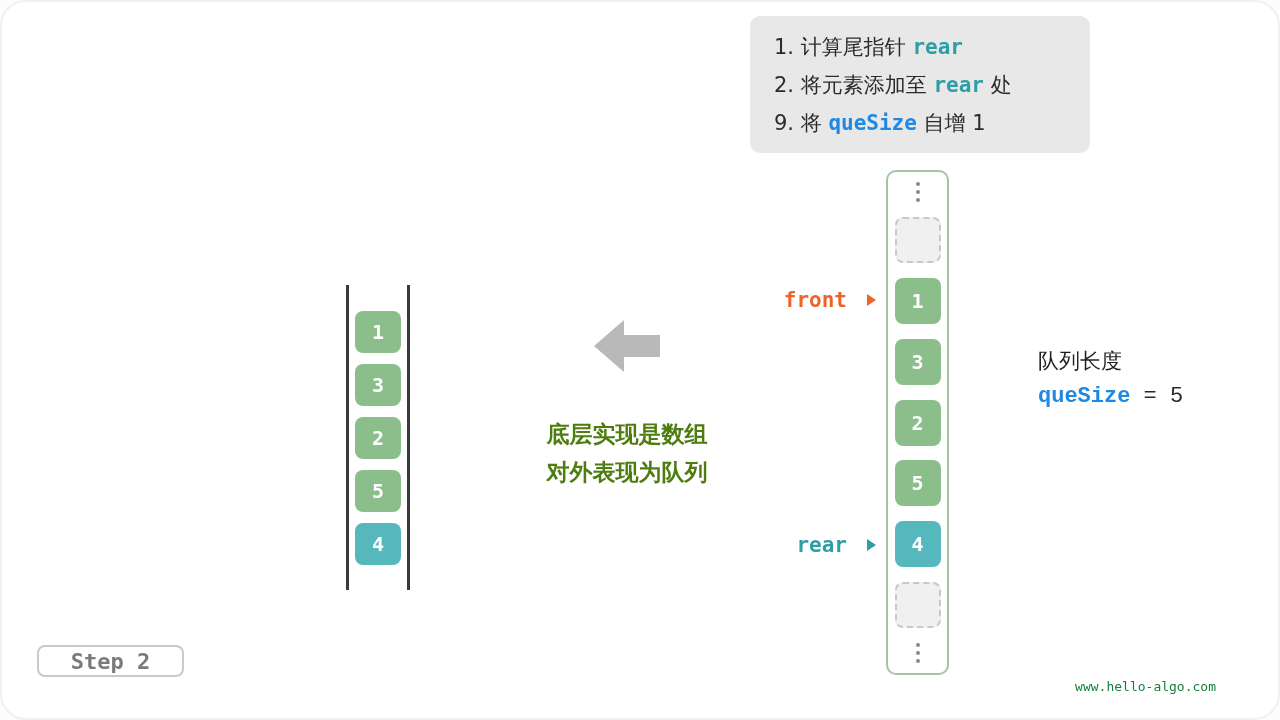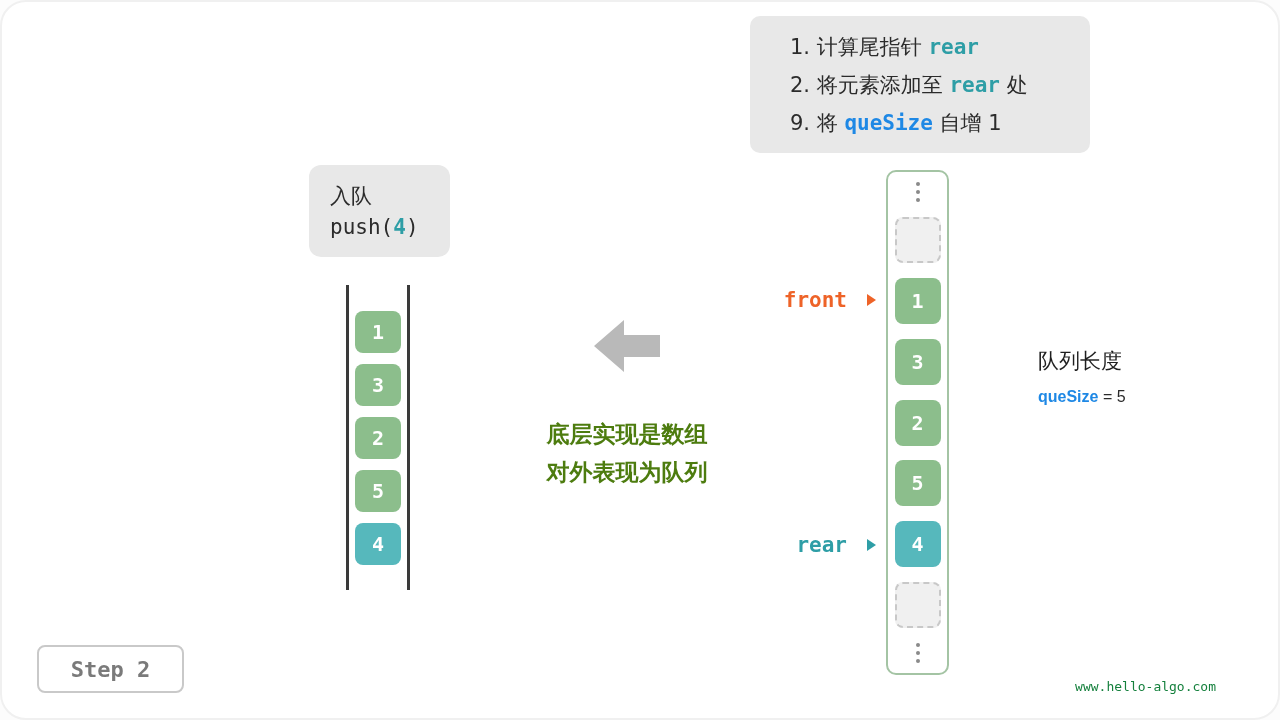--- a/index.html
+++ b/index.html
@@ -7,21 +7,21 @@
               font-family:"DejaVu Sans", sans-serif; }
   .canvas { position:relative; width:1280px; height:720px; background:#ffffff;
             border:2px solid #f0f0f0; border-radius:26px; }
   .code { font-family:"DejaVu Sans Mono", monospace; font-weight:bold; }
   .teal-code { color:var(--teal-code); }
   .blue-code { color:var(--blue-code); }
 
   .gray-box { position:absolute; background:#e8e8e8; border-radius:10px; }
 
   
-  .instr { left:748px; top:14px; width:340px; height:137px; padding:12px 0 0 40px;
+  .instr { left:748px; top:14px; width:340px; height:137px; padding:12px 0 0 24px;
            font-size:21px; line-height:38px; color:#2b2b2b; }
 
   
   .op { left:307px; top:163px; width:141px; height:92px; border-radius:12px;
         padding:16px 0 0 21px; font-size:21px; line-height:31px; color:#2b2b2b; }
   .op .call { font-family:"DejaVu Sans Mono", monospace; }
   .op .arg { font-weight:bold; color:var(--teal-code); }
 
   
   .stack { position:absolute; left:344px; top:283px; width:64px; height:305px;
@@ -57,49 +57,45 @@
   .pointer .ptr-label { font-family:"DejaVu Sans Mono", monospace; font-weight:bold;
                         font-size:21px; }
   .tri { width:0; height:0; border-top:6px solid transparent;
          border-bottom:6px solid transparent; border-left:9px solid; }
   .front-ptr { top:285px; color:var(--orange); }
   .rear-ptr  { top:530px; color:var(--teal-code); }
 
   
   .qinfo { position:absolute; left:1028px; top:341px; font-size:21px; color:#1f1f1f;
            line-height:36px;margin-left:8px; }
-  .qinfo .line2 { font-family:Liberation Sans, sans-serif; font-size:16px; color:#2b2b2b; }
+  .qinfo .line2 { font-family:Liberation Mono, monospace; font-size:22px; color:#2b2b2b; }
   .qinfo .var { font-weight:bold; color:var(--blue-code); }
 
   
-  .step { position:absolute; left:35px; top:643px; width:147px; height:48px;
+  .step { position:absolute; left:35px; top:643px; width:147px; height:32px;
           background:#fff; border:2px solid #c9c9c9; border-radius:8px;
           display:flex; align-items:center; justify-content:center;
           font-family:"DejaVu Sans Mono", monospace; font-weight:bold;
           font-size:22px; color:#7a7a7a; }
 
   
   .watermark { position:absolute; right:62px; top:677px;
                font-family:"DejaVu Sans Mono", monospace; font-size:13px; color:#15803d; }
 </style>
 </head>
 <body>
 
 <div class="canvas">
 
   <div class="gray-box instr">
     <div><span>1. 计算尾指针 </span><span class="code teal-code">rear</span><span></span></div>
     <div><span>2. 将元素添加至 </span><span class="code teal-code">rear</span><span> 处</span></div>
     <div><span>9. 将 </span><span class="code blue-code">queSize</span><span> 自增 1</span></div>
   </div>
 
-  <div class="gray-box op">
-    <div>入队</div>
-    <div class="call"><span>push(</span><span class="arg">4</span><span>)</span></div>
-  </div>
 
   <div class="stack">
     <div class="cell">1</div>
     <div class="cell">3</div>
     <div class="cell">2</div>
     <div class="cell">5</div>
     <div class="cell teal">4</div>
   </div>
 
   <div class="arrow-wrap">

